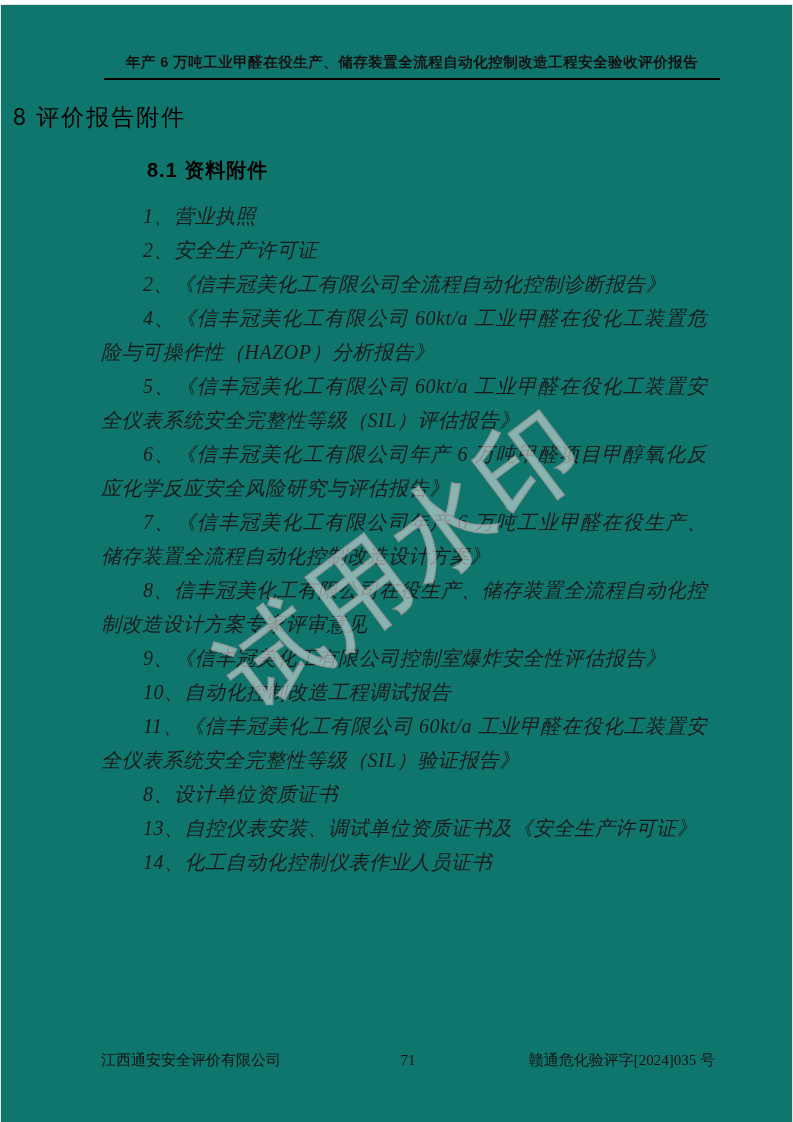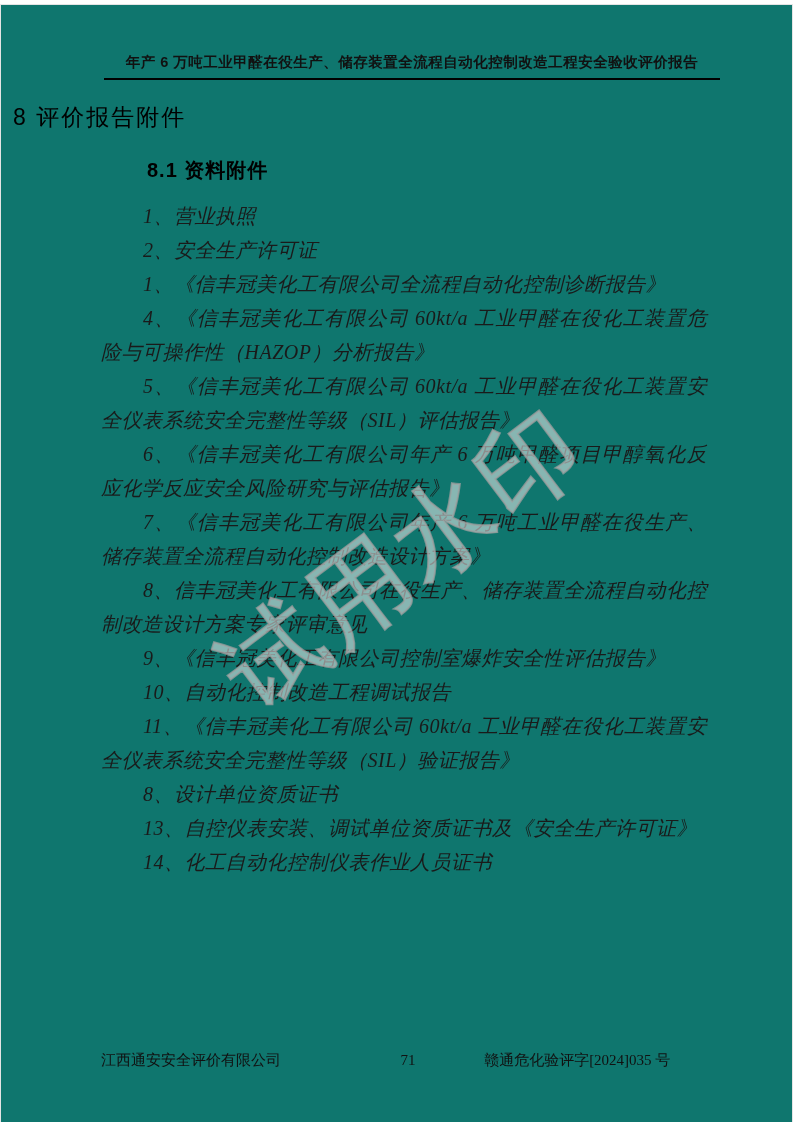--- a/index.html
+++ b/index.html
@@ -97,37 +97,37 @@
     left: 100px;
     width: 614px;
     display: flex;
     align-items: baseline;
     font-size: 15px;
     color: #111;
     gap: 24px;
   }
   .footer-left   { flex: 1; text-align: left; }
   .footer-center { flex: 0 0 auto; text-align: center; }
-  .footer-right  { flex: 1; text-align: center; }
+  .footer-right  { flex: 1; text-align: right; }
 </style>
 </head>
 <body>
 
 <div class="page">
 
   <div class="running-header">年产 6 万吨工业甲醛在役生产、储存装置全流程自动化控制改造工程安全验收评价报告</div>
 
   <h1 class="chapter-title">8 评价报告附件</h1>
 
   <h2 class="section-title">8.1 资料附件</h2>
 
   <div class="attachment-list">
     <p>1、营业执照</p>
     <p>2、安全生产许可证</p>
-    <p>1、《信丰冠美化工有限公司全流程自动化控制诊断报告》</p>
+    <p>2、《信丰冠美化工有限公司全流程自动化控制诊断报告》</p>
     <p>4、《信丰冠美化工有限公司 60kt/a 工业甲醛在役化工装置危险与可操作性（HAZOP）分析报告》</p>
     <p>5、《信丰冠美化工有限公司 60kt/a 工业甲醛在役化工装置安全仪表系统安全完整性等级（SIL）评估报告》</p>
     <p>6、《信丰冠美化工有限公司年产 6 万吨甲醛项目甲醇氧化反应化学反应安全风险研究与评估报告》</p>
     <p>7、《信丰冠美化工有限公司年产 6 万吨工业甲醛在役生产、储存装置全流程自动化控制改造设计方案》</p>
     <p>8、信丰冠美化工有限公司在役生产、储存装置全流程自动化控制改造设计方案专家评审意见</p>
     <p>9、《信丰冠美化工有限公司控制室爆炸安全性评估报告》</p>
     <p>10、自动化控制改造工程调试报告</p>
     <p>11、《信丰冠美化工有限公司 60kt/a 工业甲醛在役化工装置安全仪表系统安全完整性等级（SIL）验证报告》</p>
     <p>8、设计单位资质证书</p>
     <p>13、自控仪表安装、调试单位资质证书及《安全生产许可证》</p>

